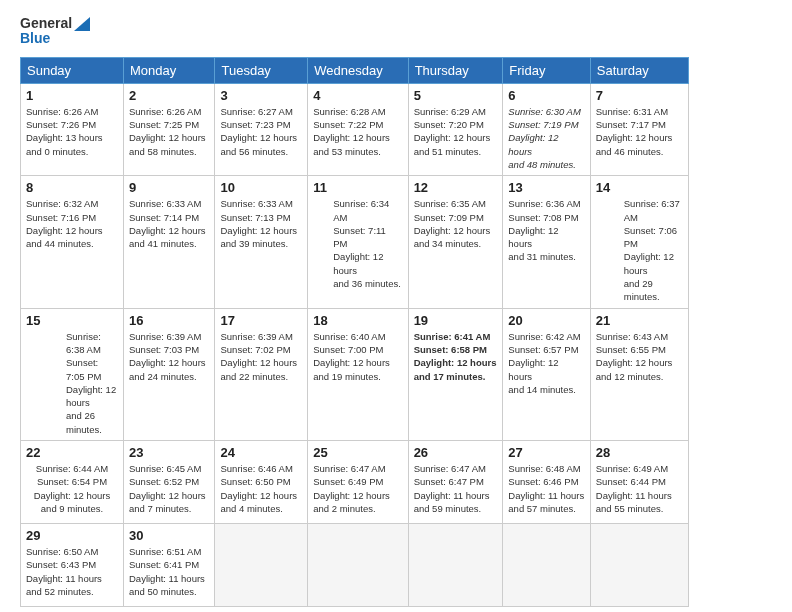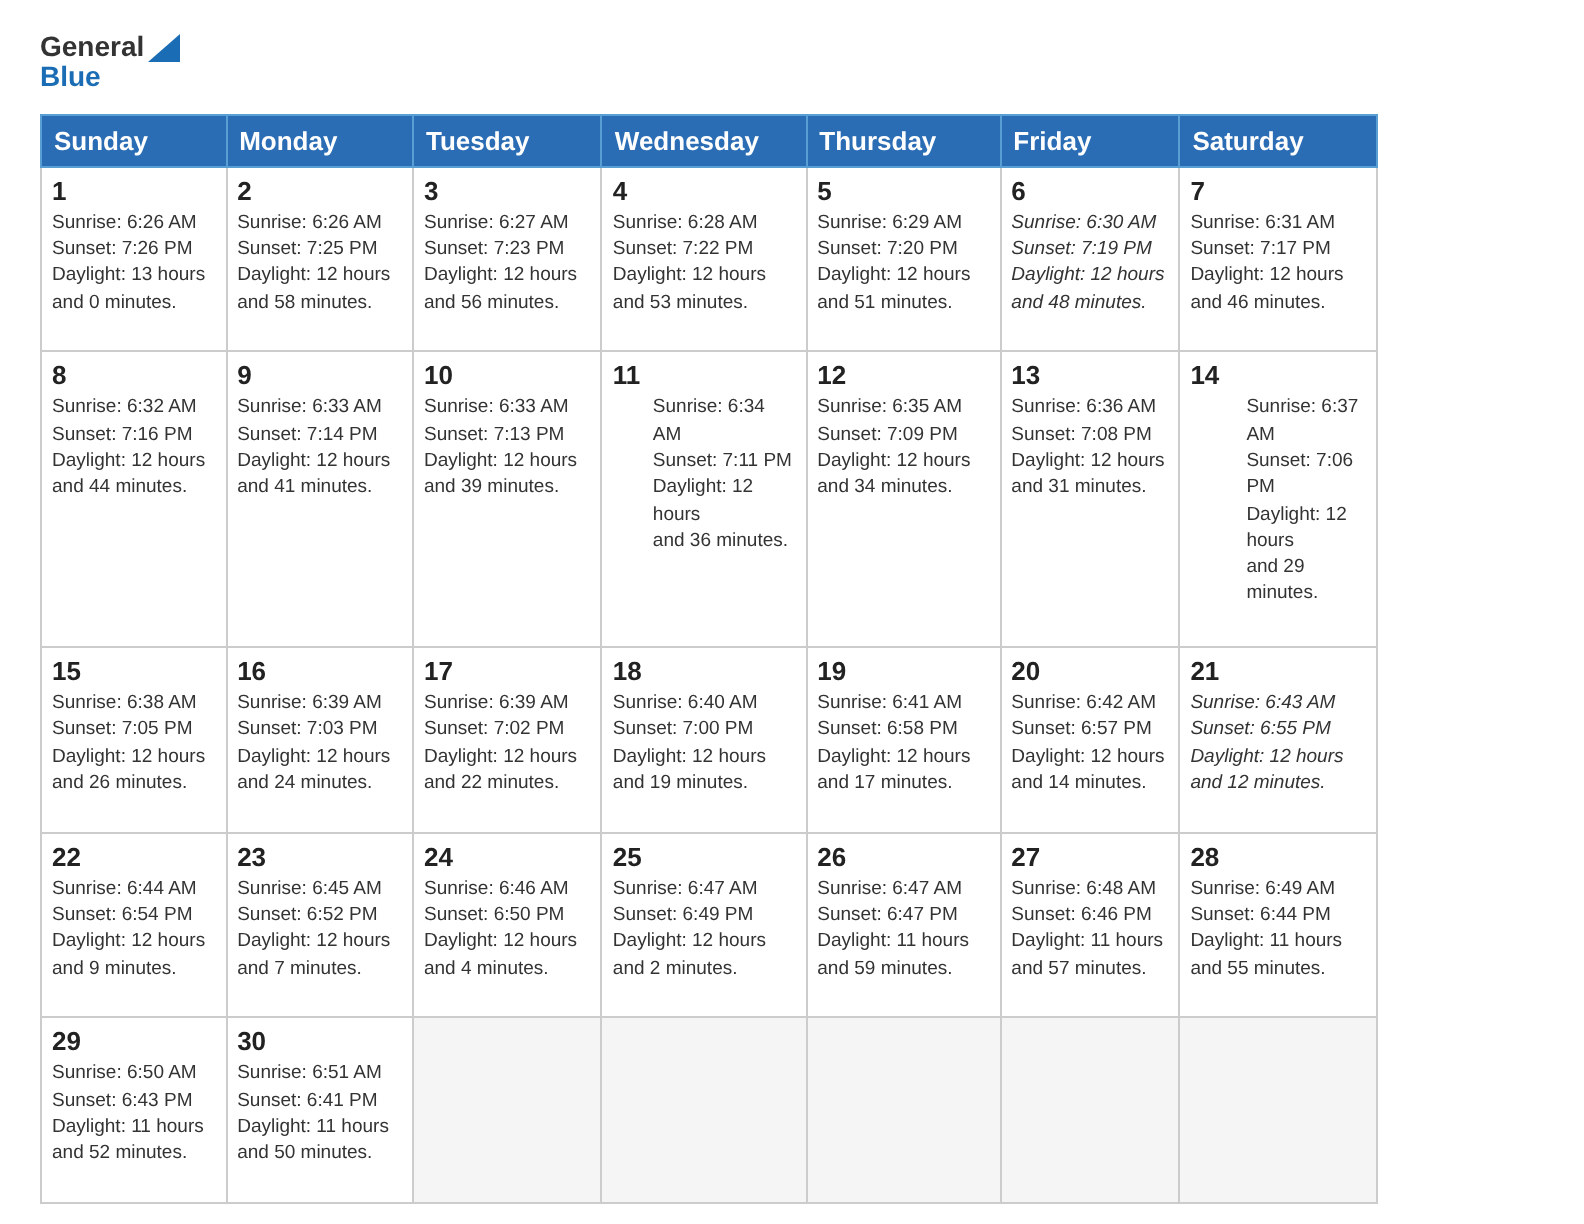--- a/index.html
+++ b/index.html
@@ -43,21 +43,21 @@
     }
     .calendar {
       width: 100%;
       border-collapse: collapse;
       flex: 1;
     }
     .calendar thead tr th {
       background: #2a6db5;
       color: #fff;
       font-size: 13px;
-      font-weight: bold;
+      font-weight: normal;
       padding: 5px 6px;
       text-align: left;
       border: 1px solid #5a9fd4;
     }
     .calendar tbody tr td {
       border: 1px solid #ccc;
       vertical-align: top;
       padding: 4px 5px;
       font-size: 10px;
       color: #333;
@@ -214,21 +214,21 @@
             <span class="day-num">14</span>
             <div class="day-info" style="white-space: pre-line; margin-left: 28px;">Sunrise: 6:37 AM
 Sunset: 7:06 PM
 Daylight: 12 hours
 and 29 minutes.</div>
           </td>
         </tr>
         <tr>
           <td>
             <span class="day-num">15</span>
-            <div class="day-info" style="white-space: pre-line;">Sunrise: 6:38 AM
+            <div class="day-info" style="white-space: pre-line; margin-left: 40px;">Sunrise: 6:38 AM
 Sunset: 7:05 PM
 Daylight: 12 hours
 and 26 minutes.</div>
           </td>
           <td>
             <span class="day-num">16</span>
             <div class="day-info" style="white-space: pre-line;">Sunrise: 6:39 AM
 Sunset: 7:03 PM
 Daylight: 12 hours
 and 24 minutes.</div>
@@ -242,44 +242,44 @@
           </td>
           <td>
             <span class="day-num">18</span>
             <div class="day-info" style="white-space: pre-line;">Sunrise: 6:40 AM
 Sunset: 7:00 PM
 Daylight: 12 hours
 and 19 minutes.</div>
           </td>
           <td>
             <span class="day-num">19</span>
-            <div class="day-info" style="white-space: pre-line;">Sunrise: 6:41 AM
+            <div class="day-info" style="white-space: pre-line; font-weight: bold;">Sunrise: 6:41 AM
 Sunset: 6:58 PM
 Daylight: 12 hours
 and 17 minutes.</div>
           </td>
           <td>
             <span class="day-num">20</span>
             <div class="day-info" style="white-space: pre-line;">Sunrise: 6:42 AM
 Sunset: 6:57 PM
 Daylight: 12 hours
 and 14 minutes.</div>
           </td>
           <td>
             <span class="day-num">21</span>
-            <div class="day-info" style="white-space: pre-line; font-style: italic;">Sunrise: 6:43 AM
+            <div class="day-info" style="white-space: pre-line;">Sunrise: 6:43 AM
 Sunset: 6:55 PM
 Daylight: 12 hours
 and 12 minutes.</div>
           </td>
         </tr>
         <tr>
           <td>
             <span class="day-num">22</span>
-            <div class="day-info" style="white-space: pre-line;">Sunrise: 6:44 AM
+            <div class="day-info" style="white-space: pre-line; text-align: center;">Sunrise: 6:44 AM
 Sunset: 6:54 PM
 Daylight: 12 hours
 and 9 minutes.</div>
           </td>
           <td>
             <span class="day-num">23</span>
             <div class="day-info" style="white-space: pre-line;">Sunrise: 6:45 AM
 Sunset: 6:52 PM
 Daylight: 12 hours
 and 7 minutes.</div>

